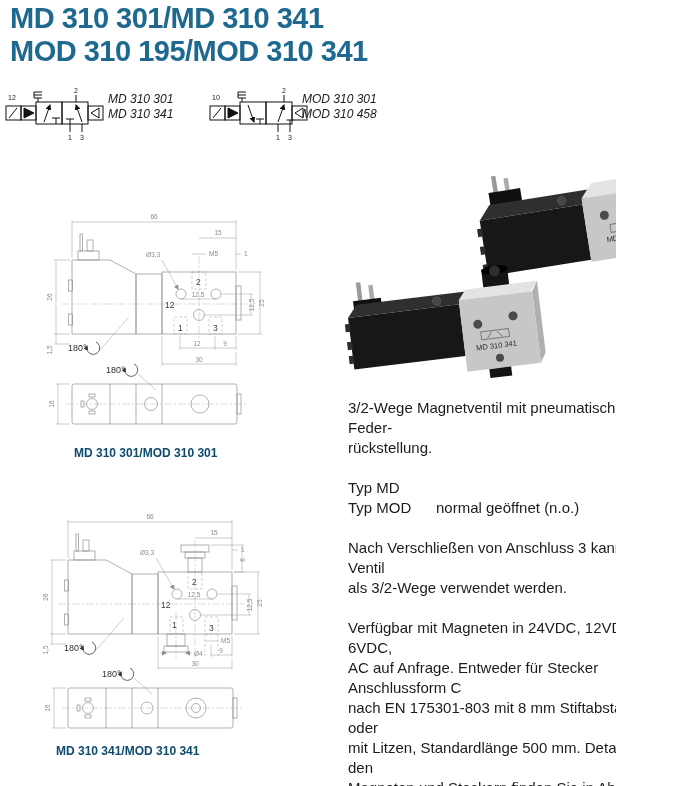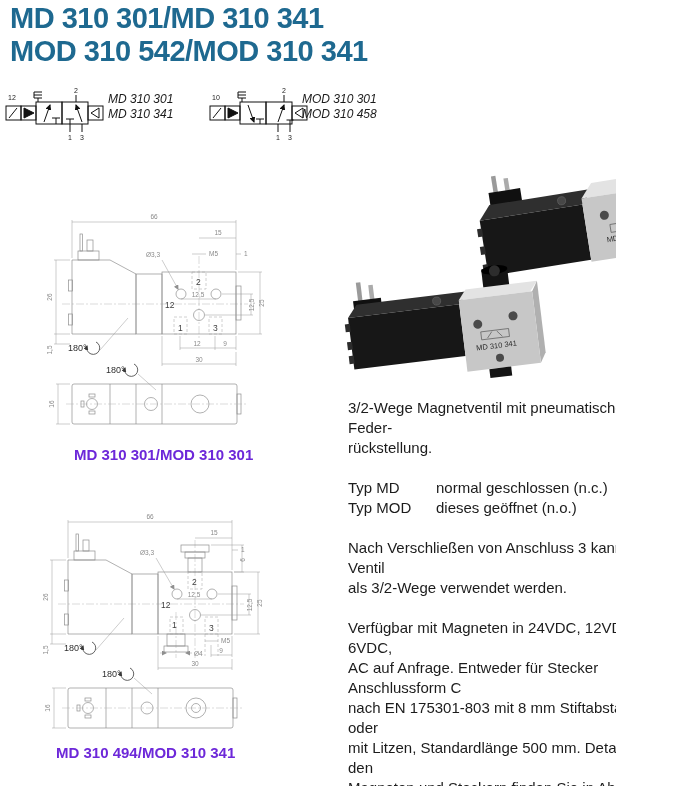--- a/index.html
+++ b/index.html
@@ -6,21 +6,21 @@
   .page {
     position:relative; width:616px; height:786px; background:#ffffff;
     font-family:"Liberation Sans", sans-serif; color:#1c1c1c; overflow:hidden;
   }
   
   .title { position:absolute; left:10px; top:2px; line-height:33px;
            font-weight:bold; font-size:29px; letter-spacing:-0.5px; color:#1e6990; }
   
   .sym-label { position:absolute; font-style:italic; font-size:12px; line-height:15px; color:#1b1b1b; }
   
-  .caption { position:absolute; font-weight:bold; font-size:15px; color:#6d28d9; letter-spacing:0; }
+  .caption { position:absolute; font-weight:bold; font-size:12px; color:#0c4a6e; letter-spacing:0; }
   
   .desc { position:absolute; left:348px; top:398px; width:334px; font-size:15px; line-height:20px; color:#1c1c1c; }
   .desc p { margin:0 12px 20px 0; white-space:pre-line; }
   .typ-table { margin:0 0 20px 0; }
   .typ-row { display:flex; }
   .typ-row .t-label { width:88px; flex:0 0 88px; }
   svg { position:absolute; overflow:visible; }
   svg text { font-family:"Liberation Sans", sans-serif; }
   .dim-text { font-size:6.5px; fill:#8a8a8a; }
   .port-text { font-size:8.5px; fill:#3c3c3c; }
@@ -33,21 +33,21 @@
   .cline { stroke:#b4b4b4; stroke-width:0.5; fill:none; stroke-dasharray:8,2,2,2; }
   .symline { stroke:#111; stroke-width:1; fill:none; }
 </style>
 </head>
 <body>
 
 <div class="page">
 
   <div class="title">
     <div>MD 310 301/MD 310 341</div>
-    <div>MOD 310 542/MOD 310 341</div>
+    <div>MOD 310 195/MOD 310 341</div>
   </div>
 
   <svg style="left:4px; top:86px;" width="102" height="56" viewBox="0 0 102 56">
     <defs>
       <marker id="m-md" markerWidth="6" markerHeight="6" refX="5" refY="3" orient="auto" markerUnits="userSpaceOnUse">
         <path d="M0,0L6,3L0,6Z" fill="#111"></path>
       </marker>
     </defs>
     <text class="sym-port" x="4" y="14">12</text>
     <g class="symline">
@@ -353,21 +353,21 @@
     <text class="dim-text" x="167" y="168" text-anchor="middle">30</text>
     <text class="dim-text" x="22" y="210" text-anchor="middle" transform="rotate(-90 22 210)">16</text>
     <text class="deg-text" x="36" y="153">180°</text>
     <text class="deg-text" x="74" y="179">180°</text>
 
     <text class="port-text" x="164" y="87">2</text>
     <text class="port-text" x="133" y="110">12</text>
     <text class="port-text" x="144" y="130">1</text>
     <text class="port-text" x="181" y="133">3</text>
   </svg>
-  <div class="caption" style="left:56px; top:744px;">MD 310 494/MOD 310 341</div>
+  <div class="caption" style="left:56px; top:744px;">MD 310 341/MOD 310 341</div>
 
   <svg style="left:468px; top:176px;" width="214" height="104" viewBox="0 0 214 104">
     <g transform="rotate(-9 107 52)">
       <rect x="32" y="-12" width="4.5" height="20" fill="#9a9a9a"></rect>
       <rect x="44" y="-8" width="4.5" height="16" fill="#ababab"></rect>
       <rect x="27" y="4" width="32" height="14" fill="#101010"></rect>
       <polygon points="14,30 118,30 130,16 26,16" fill="#2f2f2f"></polygon>
       <rect x="14" y="30" width="104" height="56" fill="#171717"></rect>
       <circle cx="98" cy="23" r="4" fill="#474747" stroke="#5c5c5c" stroke-width="0.8"></circle>
       <rect x="10" y="38" width="5" height="8" fill="#2c2c2c"></rect>
@@ -418,25 +418,24 @@
       <rect x="142" y="102" width="22" height="9" fill="#141414"></rect>
     </g>
   </svg>
 
   <div class="desc">
     <p>3/2-Wege Magnetventil mit pneumatischer Feder-
 rückstellung.</p>
     <div class="typ-table">
       <div class="typ-row">
         <span class="t-label">Typ MD</span>
-        <span>normal geschlossen (n.c.)</span>
       </div>
       <div class="typ-row">
         <span class="t-label">Typ MOD</span>
-        <span>dieses geöffnet (n.o.)</span>
+        <span>normal geöffnet (n.o.)</span>
       </div>
     </div>
     <p>Nach Verschließen von Anschluss 3 kann das Ventil
 als 3/2-Wege verwendet werden.</p>
     <p>Verfügbar mit Magneten in 24VDC,  12VDC, 6VDC,
 AC auf Anfrage. Entweder für Stecker Anschlussform C
 nach EN 175301-803 mit 8 mm Stiftabstand oder
 mit Litzen, Standardlänge 500 mm. Details zu den
 Magneten und Steckern finden Sie in Abschnitt 4.9
 dieses Katalogs.</p>

